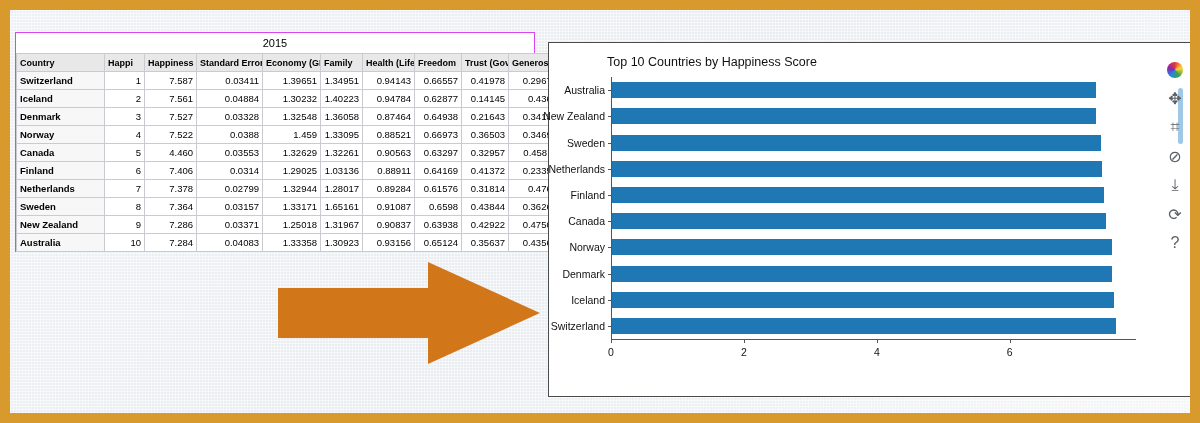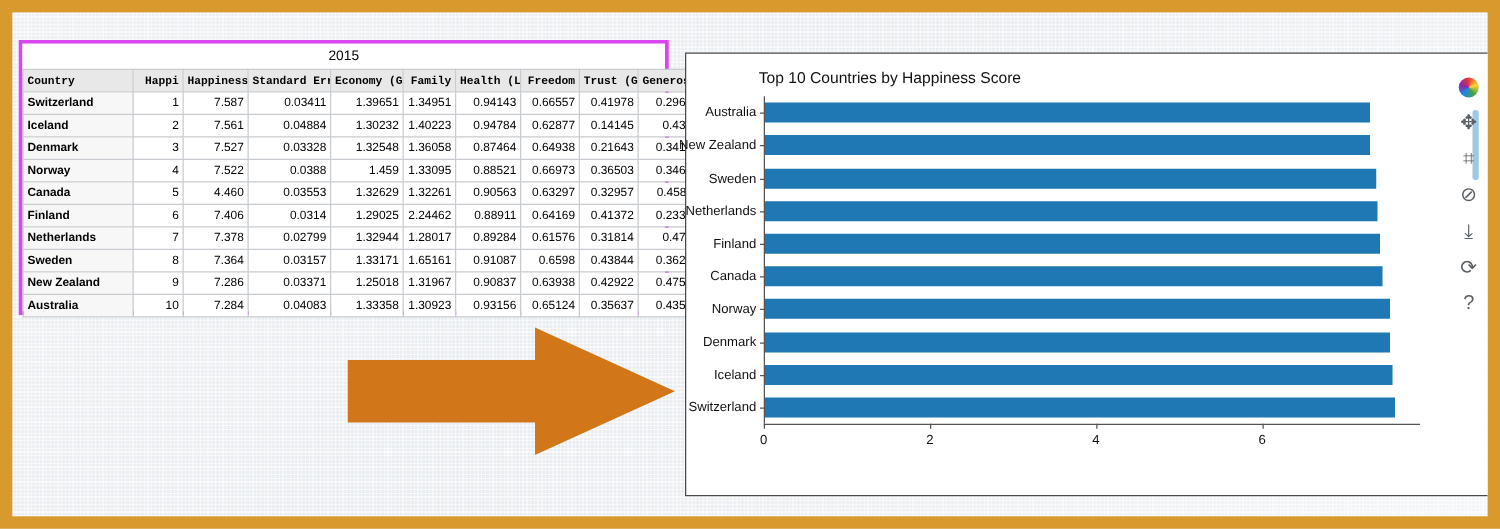--- a/index.html
+++ b/index.html
@@ -34,21 +34,21 @@
   }
 
   
   #sheet {
     position: absolute;
     left: 5px;
     top: 22px;
     width: 520px;
     height: 220px;
     background: #ffffff;
-    border: 3px solid #d946ef;
+    border: 1px solid #d946ef;
     box-sizing: border-box;
     z-index: 3;
   }
   #sheet-title {
     height: 20px;
     line-height: 20px;
     text-align: center;
     font-size: 11px;
     color: #000;
     background: #ffffff;
@@ -65,24 +65,22 @@
     height: 18px;
     overflow: hidden;
     white-space: nowrap;
     box-sizing: border-box;
   }
   table.grid thead th {
     background: #e8e8e8;
     font-weight: bold;
     text-align: left;
     font-size: 9px;
-    font-family: Liberation Mono, monospace;
   }
   table.grid thead th.num {
-    text-align: right;
   }
   table.grid tbody td.country {
     font-weight: bold;
     background: #f7f7f7;
     text-align: left;
   }
   table.grid tbody td.num {
     text-align: right;
     background: #ffffff;
   }
@@ -338,21 +336,21 @@
             <td class="num">0.32957</td>
             <td class="num">0.45811</td>
             <td class="num">2.45176</td>
           </tr>
           <tr>
             <td class="country">Finland</td>
             <td class="num">6</td>
             <td class="num">7.406</td>
             <td class="num">0.0314</td>
             <td class="num">1.29025</td>
-            <td class="num">2.24462</td>
+            <td class="num">1.03136</td>
             <td class="num">0.88911</td>
             <td class="num">0.64169</td>
             <td class="num">0.41372</td>
             <td class="num">0.23351</td>
             <td class="num">2.61955</td>
           </tr>
           <tr>
             <td class="country">Netherlands</td>
             <td class="num">7</td>
             <td class="num">7.378</td>

